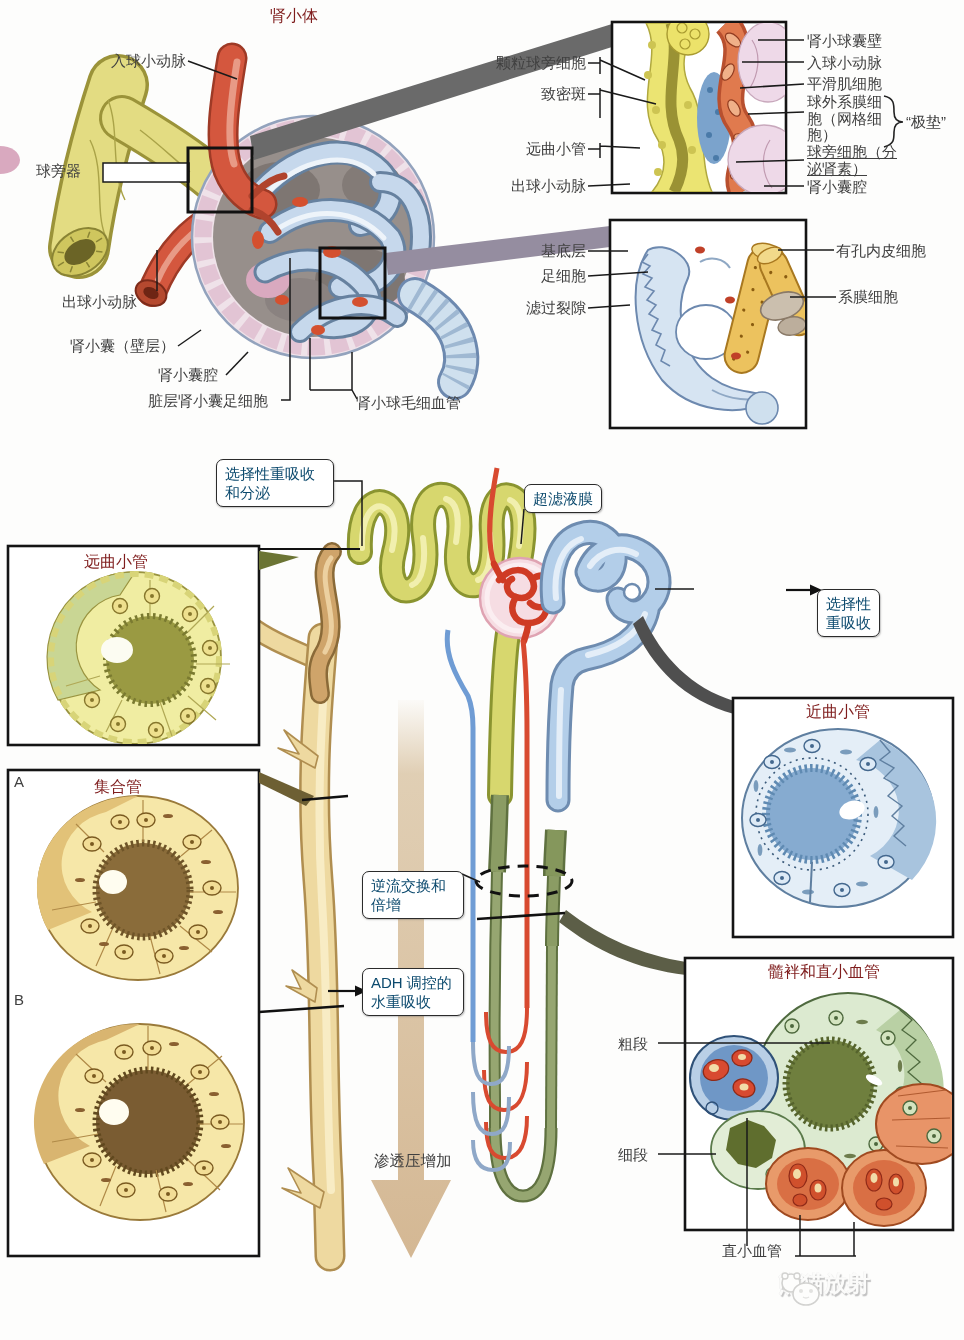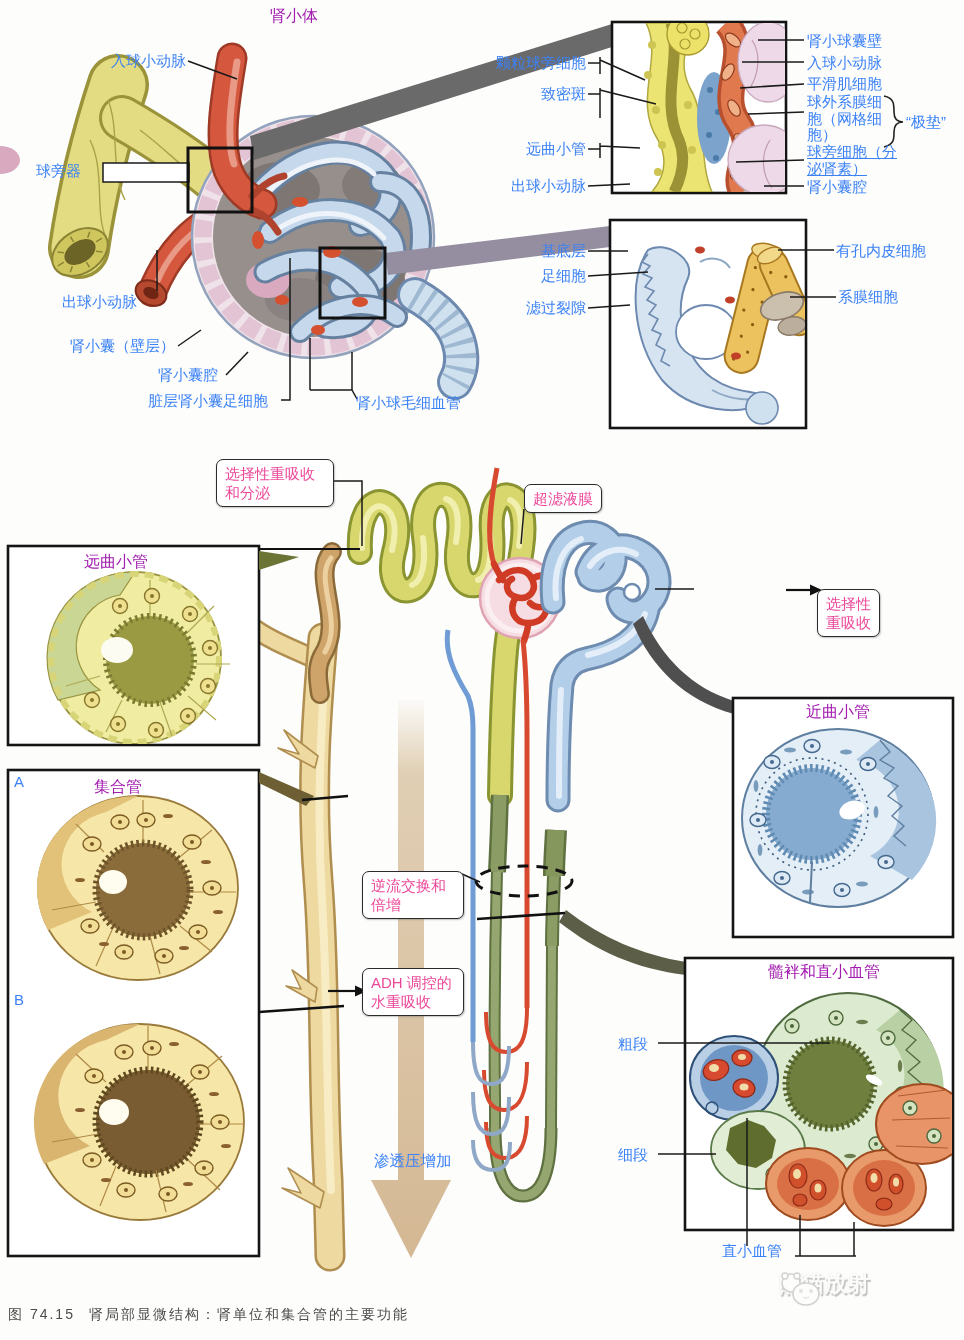--- a/index.html
+++ b/index.html
@@ -1,24 +1,24 @@
 <!DOCTYPE html>
 <html><head>
 <meta charset="utf-8">
 <style>
   html,body{margin:0;padding:0;background:#ffffff;}
   #page{position:relative;width:964px;height:1340px;background:#fdfdfc;overflow:hidden;
         font-family:"Liberation Sans","DejaVu Sans",sans-serif;}
   svg{position:absolute;left:0;top:0;}
-  .lbl{position:absolute;font-size:15px;line-height:1.22;color:#3b82f6;white-space:pre-line;z-index:5;}
+  .lbl{position:absolute;font-size:15px;line-height:1.22;color:#404040;white-space:pre-line;z-index:5;}
   .ra{text-align:right;}
-  .boxlbl{position:absolute;font-size:15px;line-height:1.28;color:#ec4899;white-space:pre-line;
+  .boxlbl{position:absolute;font-size:15px;line-height:1.28;color:#0c4a6e;white-space:pre-line;
           border:1.7px solid #2b2b2b;border-radius:7px;background:#fff;padding:4px 8px;z-index:5;
           box-shadow:0.5px 1px 1.5px rgba(90,90,90,.35);}
-  .title{font-size:16px;color:#a21caf;}
+  .title{font-size:16px;color:#7f1d1d;}
   .cap{position:absolute;font-size:14px;color:#4c4c4c;letter-spacing:2px;z-index:5;}
   .wm{position:absolute;z-index:6;display:flex;align-items:center;gap:6px;}
   .wm-text{font-size:23px;font-weight:bold;color:#fbfbfa;text-shadow:1.5px 1.5px 1px #c2c2c2,-0.5px -0.5px 0 #efefef;}
 </style>
 </head>
 <body>
 
 <div id="page">
 
 <svg width="964" height="1340" viewBox="0 0 964 1340">
@@ -572,23 +572,20 @@
 <div class="lbl title" style="left:84px;top:552px;">远曲小管</div>
 <div class="lbl" style="left:14px;top:773px;">A</div>
 <div class="lbl title" style="left:94px;top:777px;">集合管</div>
 <div class="lbl" style="left:14px;top:991px;">B</div>
 <div class="lbl title" style="left:806px;top:702px;">近曲小管</div>
 <div class="lbl title" style="left:768px;top:962px;">髓袢和直小血管</div>
 <div class="lbl" style="left:618px;top:1035px;">粗段</div>
 <div class="lbl" style="left:618px;top:1146px;">细段</div>
 <div class="lbl" style="left:722px;top:1242px;">直小血管</div>
 
-<div class="cap" style="left:8px;top:1306px;">
-  <span>图 74.15</span><span style="display:inline-block;width:14px;"></span><span>肾局部显微结构：肾单位和集合管的主要功能</span>
-</div>
 
 <div class="wm" style="left:778px;top:1268px;">
   <svg width="46" height="42" viewBox="0 0 46 42">
     <circle cx="13" cy="15" r="9" fill="#fdfdfc" stroke="#d2d2d0" stroke-width="1.6"></circle>
     <circle cx="7" cy="8" r="3" fill="#fdfdfc" stroke="#d2d2d0" stroke-width="1.4"></circle>
     <circle cx="19" cy="8" r="3" fill="#fdfdfc" stroke="#d2d2d0" stroke-width="1.4"></circle>
     <ellipse cx="28" cy="26" rx="13" ry="11" fill="#fdfdfc" stroke="#d2d2d0" stroke-width="1.6"></ellipse>
     <circle cx="23" cy="23" r="2" fill="#e2e2e0"></circle>
         <circle cx="33" cy="23" r="2" fill="#e2e2e0"></circle>
     <path d="M25,29 Q28,31 31,29" stroke="#e2e2e0" stroke-width="1.4" fill="none"></path>

